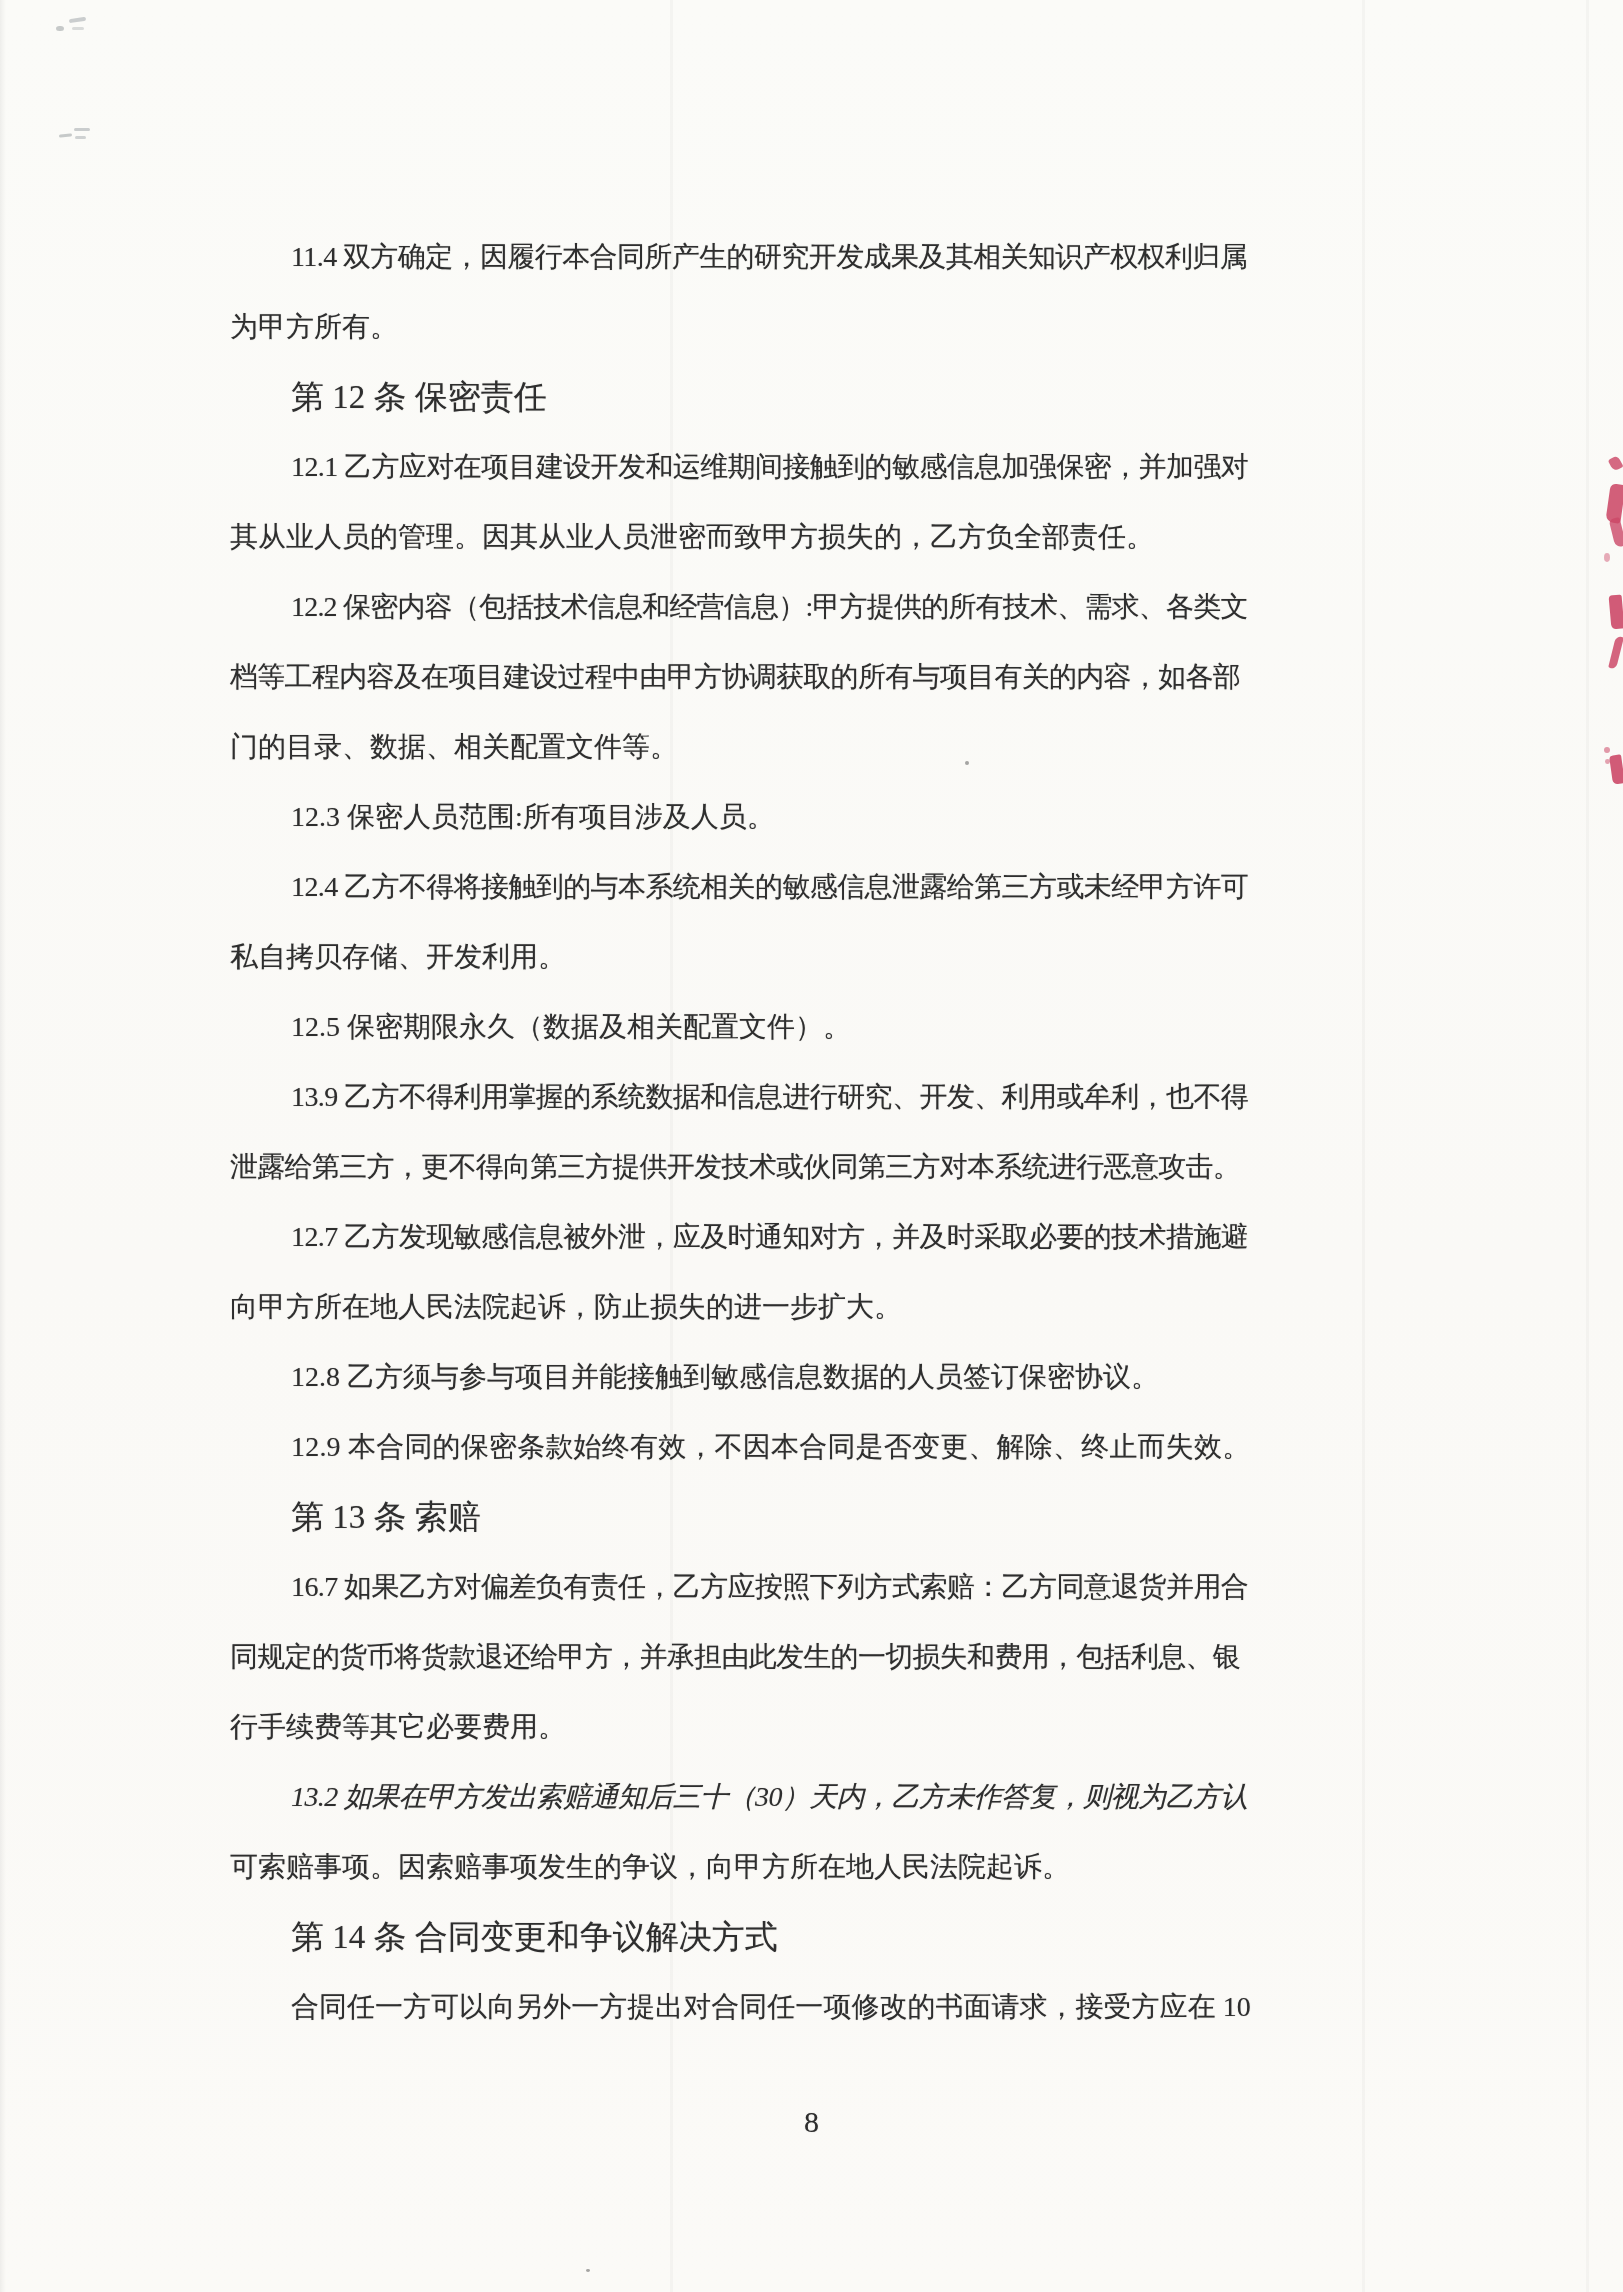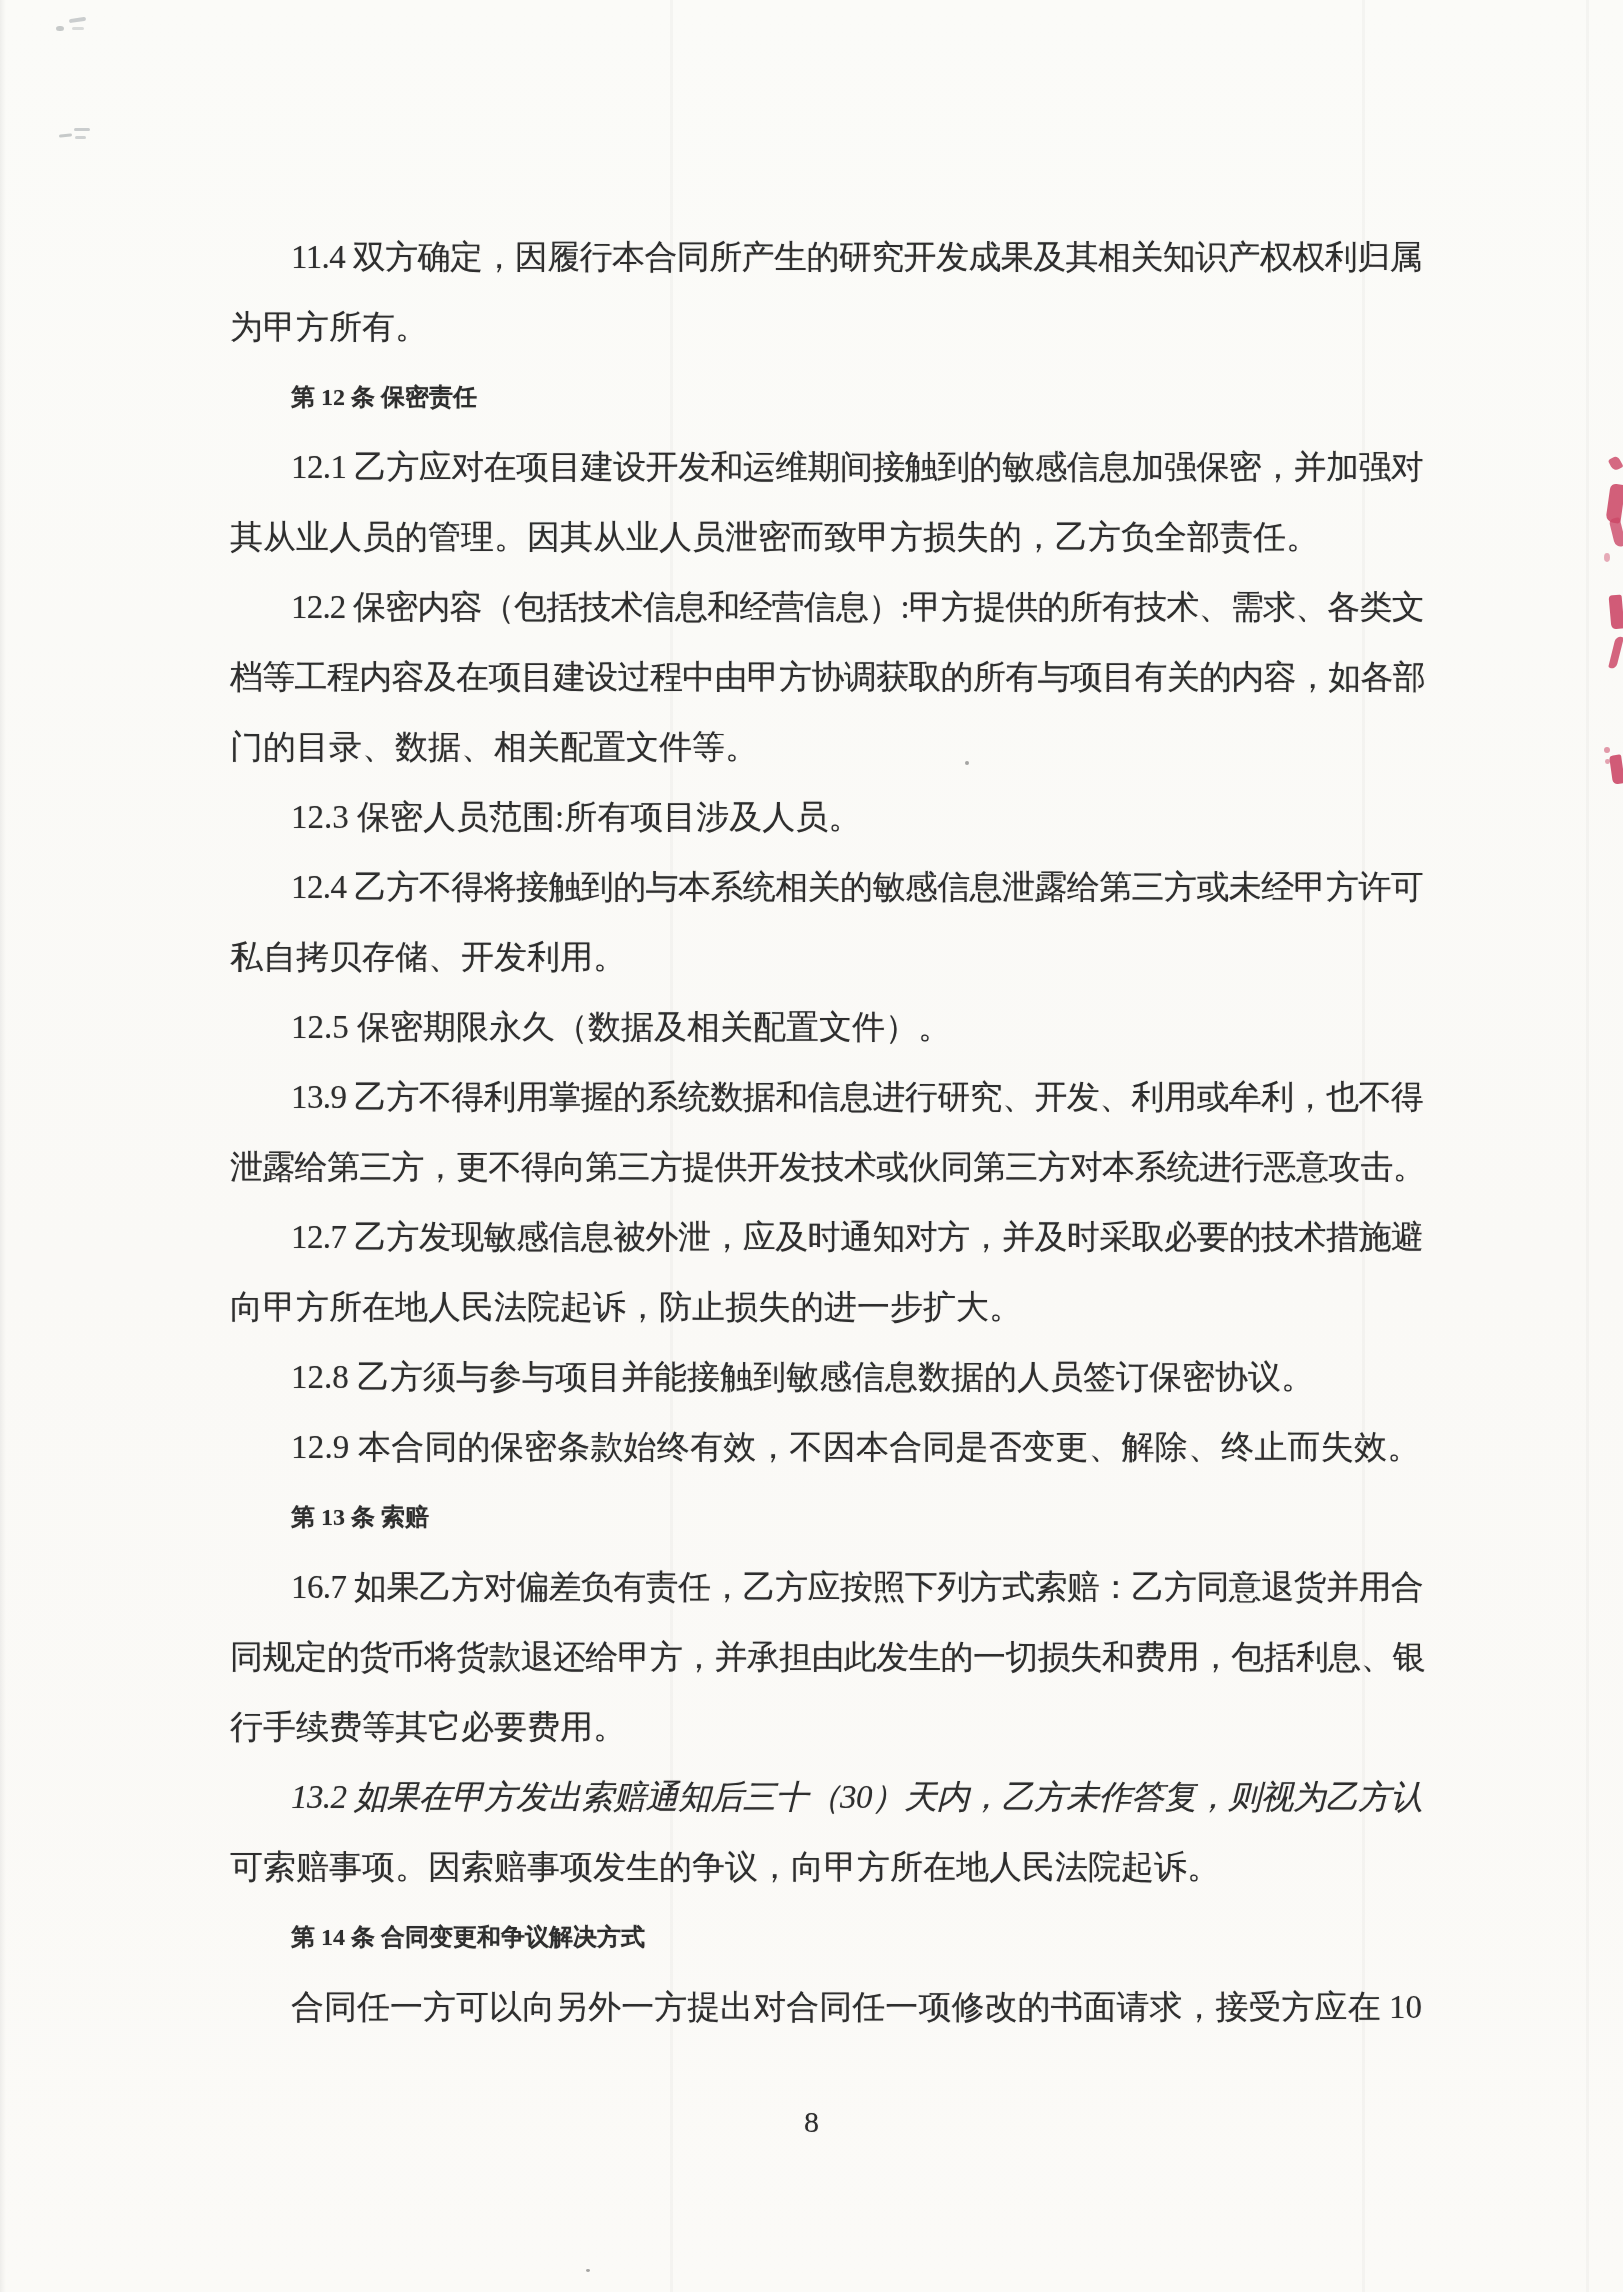--- a/index.html
+++ b/index.html
@@ -22,27 +22,27 @@
   .band-3{left:1586px;}
   .edge-shade{position:absolute;left:0;top:0;bottom:0;width:5.9px;
     background:linear-gradient(90deg,rgba(0,0,0,0.05),rgba(0,0,0,0));}
 
   
   .textblock{
     position:absolute;left:230px;top:222px;width:1169px;
   }
   .line{
     height:70px;line-height:70px;
-    font-size:33px;
+    font-size:28px;
     white-space:nowrap;
     text-shadow:0 0 1px rgba(30,30,30,0.35);
   }
   .line span{display:inline-block;white-space:nowrap;}
   .indent{padding-left:61px;}
-  .heading{font-weight:bold;font-size:24px;}
+  .heading{font-weight:normal;font-size:33px;}
 
   .page-number{
     position:absolute;left:0;right:0;top:2096px;height:51px;
     text-align:center;font-size:30px;line-height:51px;color:#2e2e2e;
     text-shadow:0 0 1px rgba(30,30,30,0.35);
   }
 
   
   .stamp{position:absolute;background:#cc4968;}
   .stamp-1{left:1610px;top:457px;width:10.8px;height:12.7px;border-radius:2.9px 4.9px 2px 5.9px;transform:rotate(-28deg);opacity:.82;}

